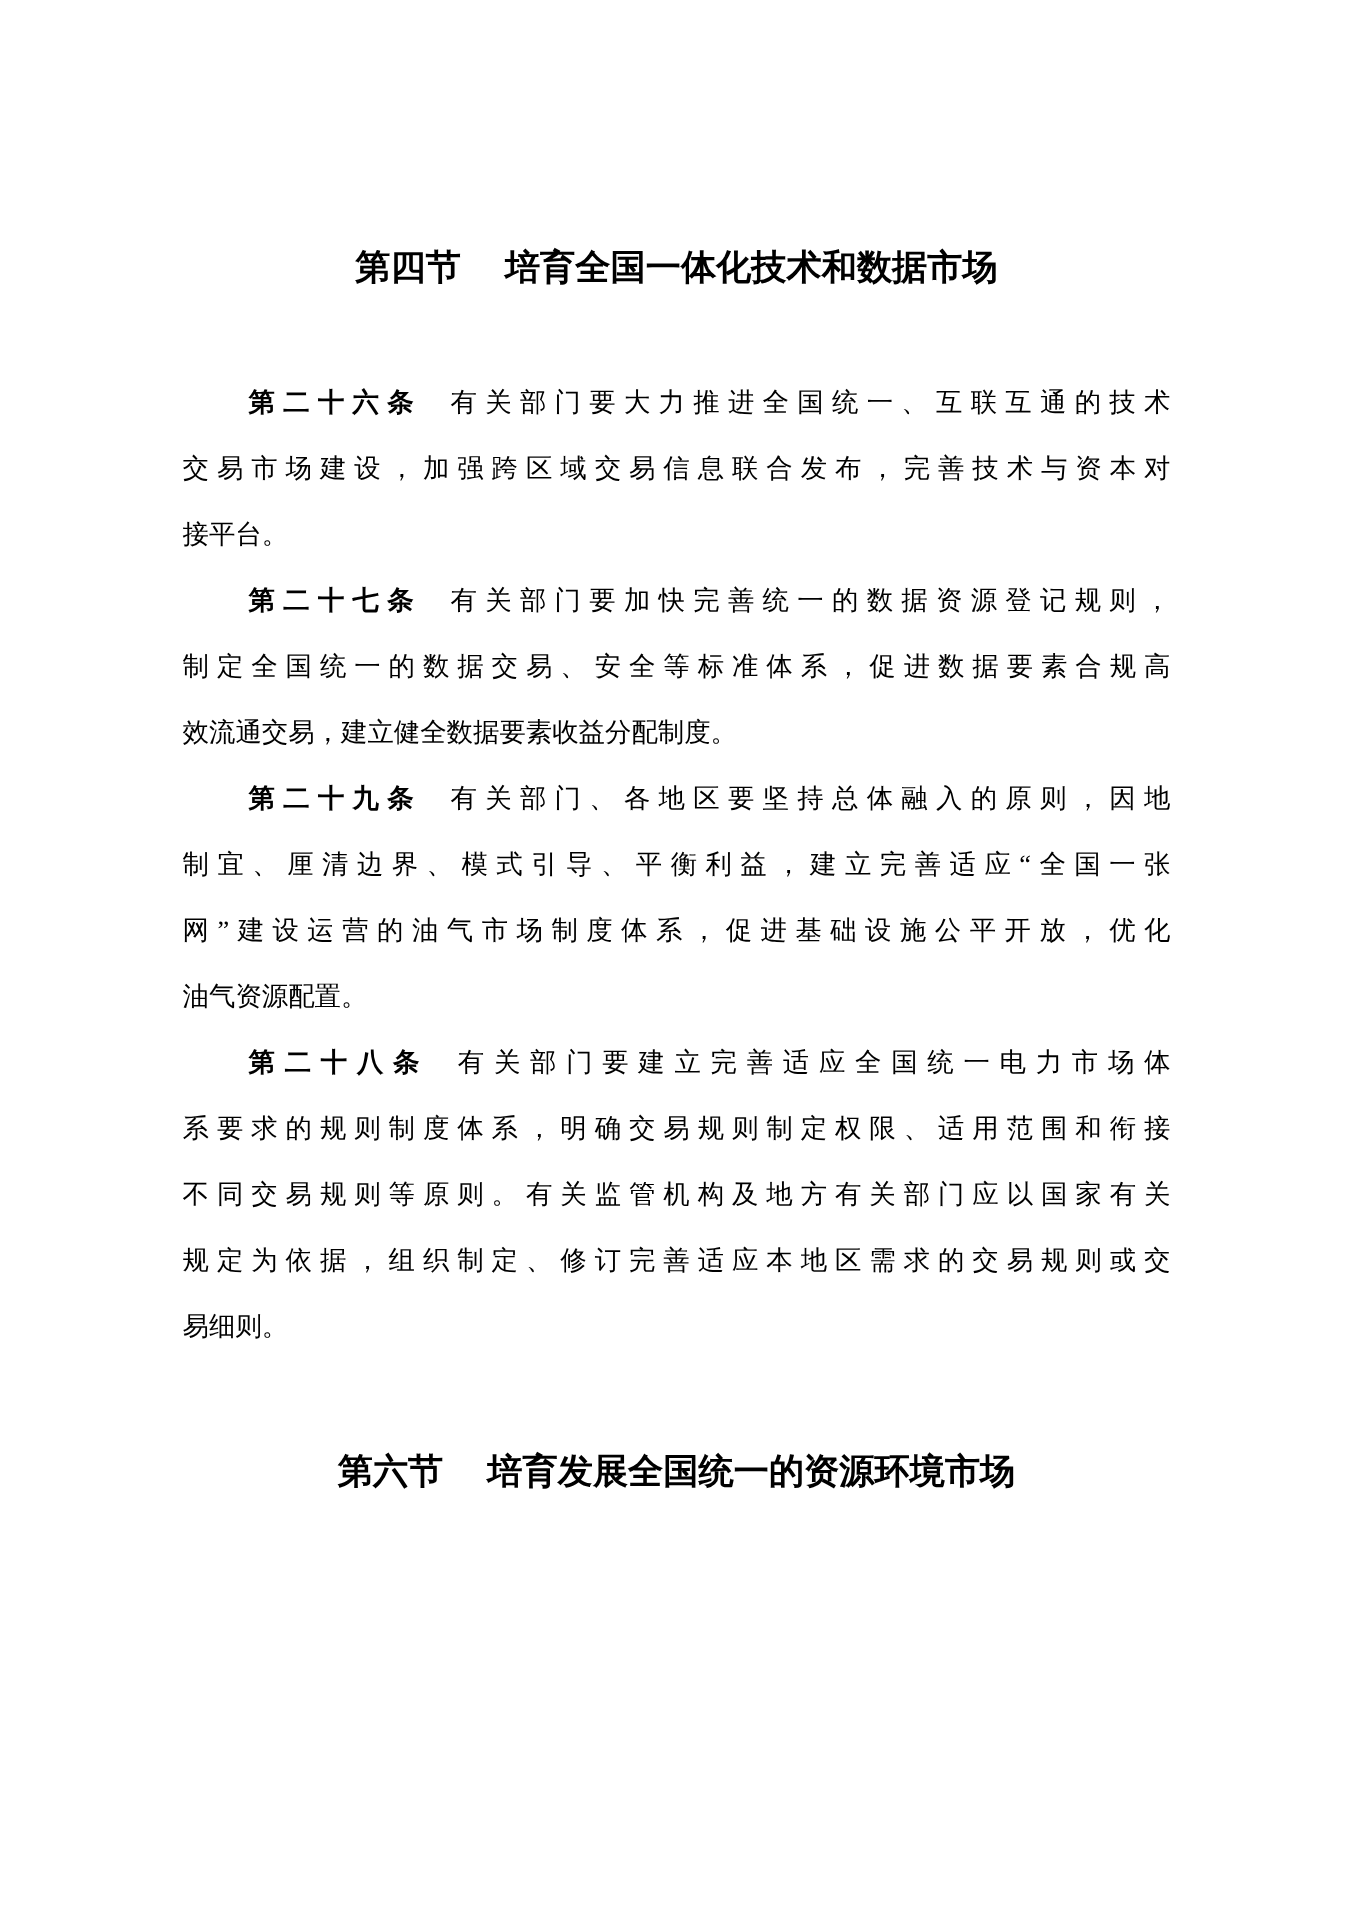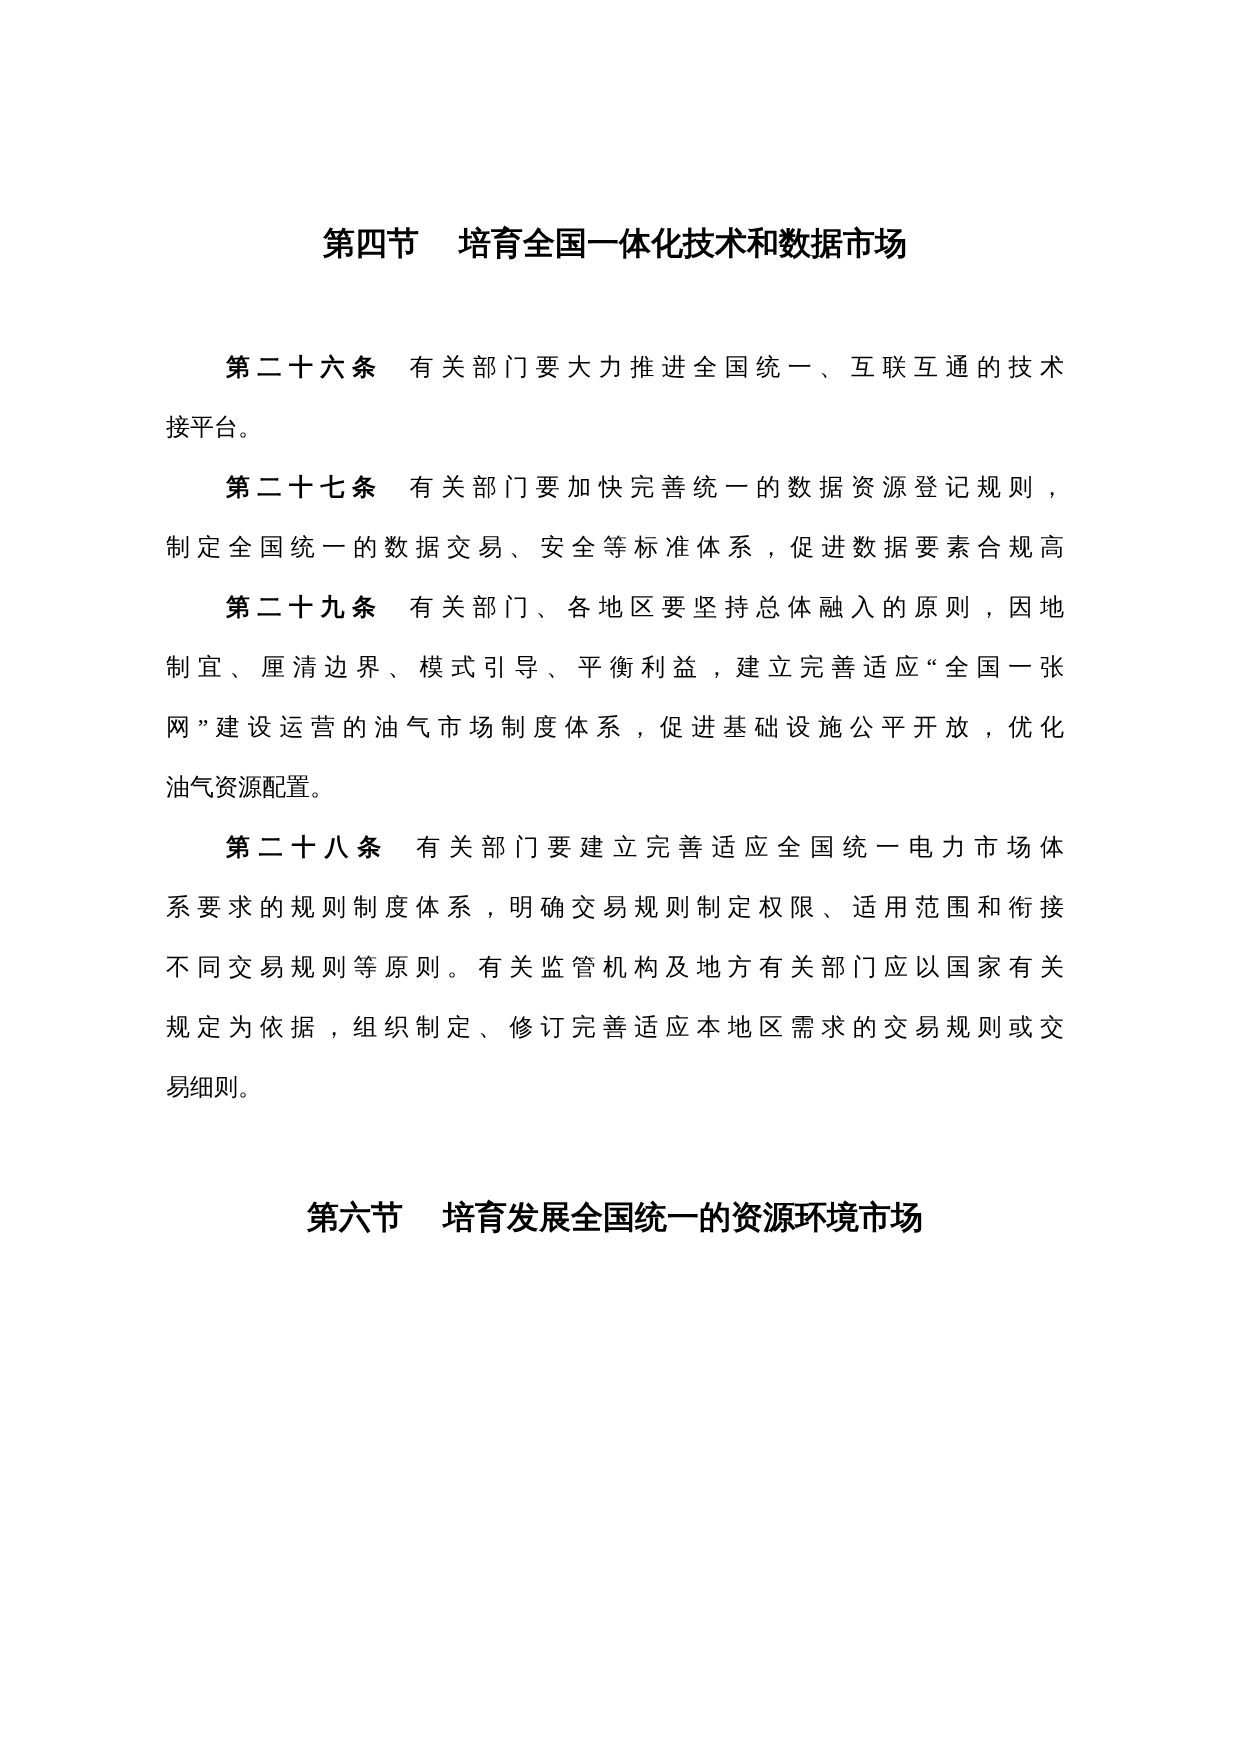--- a/index.html
+++ b/index.html
@@ -62,25 +62,27 @@
   }
 </style>
 </head>
 <body>
 
 <div class="page">
   <div class="content" id="doc-root">
       <div class="section-heading"><span class="heading-number">第四节</span><span>培育全国一体化技术和数据市场</span></div>
       <div class="article">
         <div class="text-line justify first"><span class="article-label">第二十六条</span><span>有关部门要大力推进全国统一、互联互通的技术</span></div>
+        <div class="text-line justify"><span>交易市场建设，加强跨区域交易信息联合发布，完善技术与资本对</span></div>
         <div class="text-line"><span>接平台。</span></div>
       </div>
       <div class="article">
         <div class="text-line justify first"><span class="article-label">第二十七条</span><span>有关部门要加快完善统一的数据资源登记规则，</span></div>
         <div class="text-line justify"><span>制定全国统一的数据交易、安全等标准体系，促进数据要素合规高</span></div>
+        <div class="text-line"><span>效流通交易，建立健全数据要素收益分配制度。</span></div>
       </div>
       <div class="article">
         <div class="text-line justify first"><span class="article-label">第二十九条</span><span>有关部门、各地区要坚持总体融入的原则，因地</span></div>
         <div class="text-line justify"><span>制宜、厘清边界、模式引导、平衡利益，建立完善适应“全国一张</span></div>
         <div class="text-line justify"><span>网”建设运营的油气市场制度体系，促进基础设施公平开放，优化</span></div>
         <div class="text-line"><span>油气资源配置。</span></div>
       </div>
       <div class="article">
         <div class="text-line justify first"><span class="article-label">第二十八条</span><span>有关部门要建立完善适应全国统一电力市场体</span></div>
         <div class="text-line justify"><span>系要求的规则制度体系，明确交易规则制定权限、适用范围和衔接</span></div>

